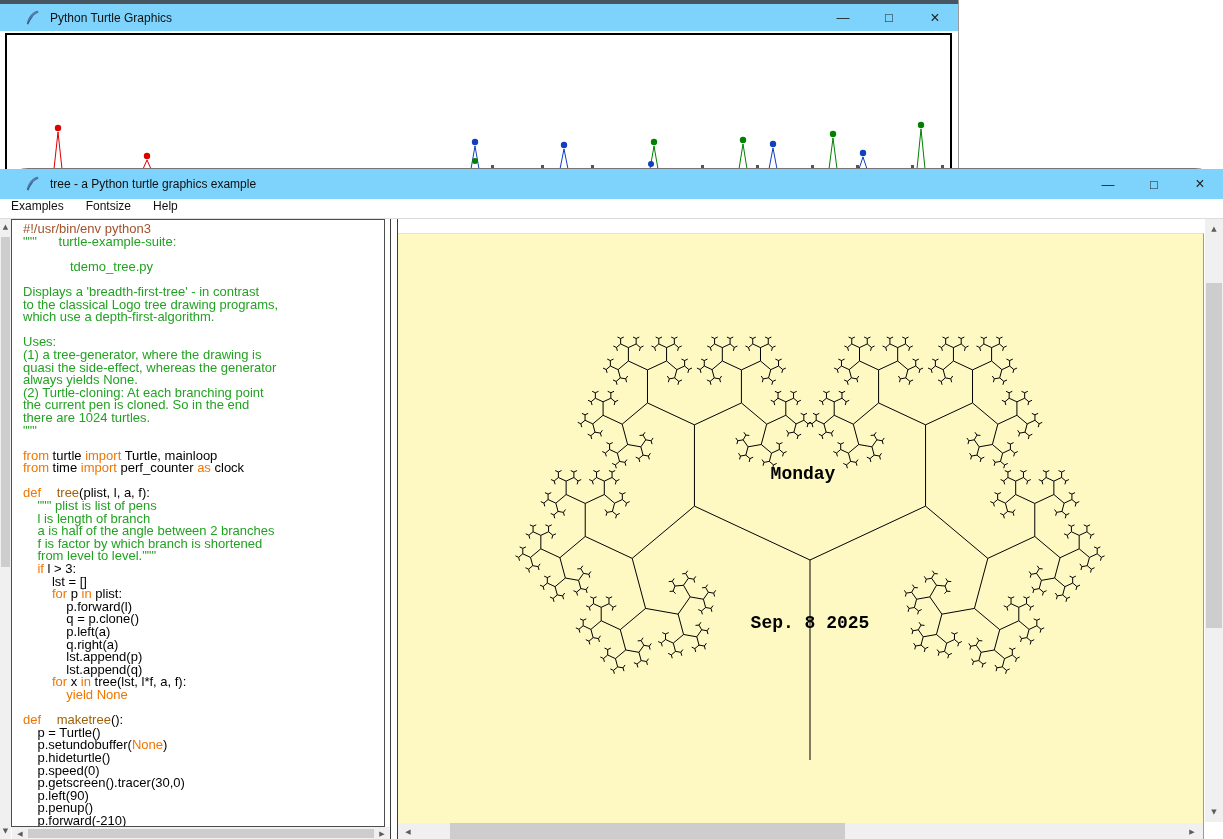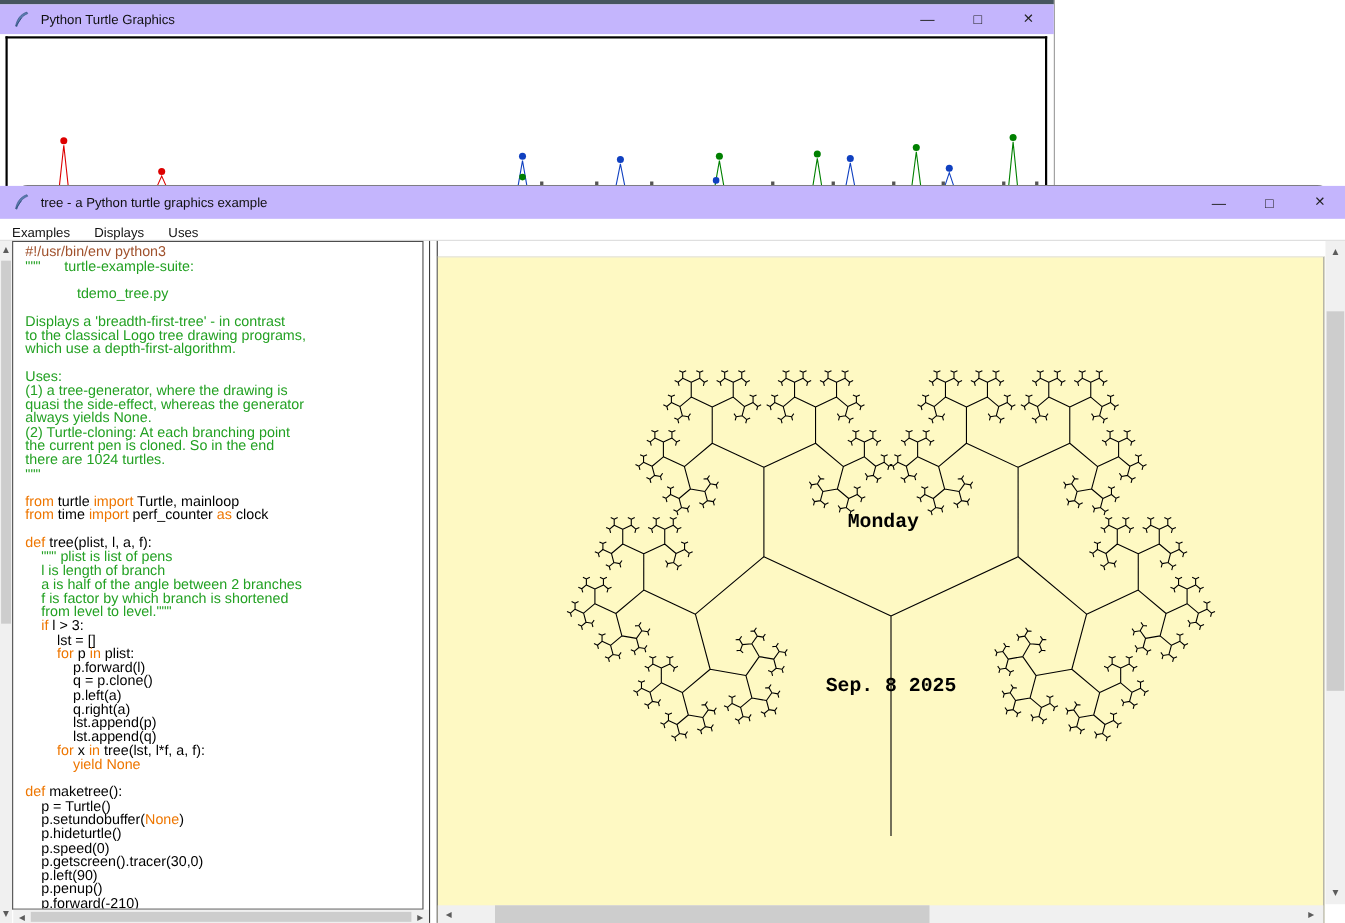--- a/index.html
+++ b/index.html
@@ -1,20 +1,20 @@
 <!DOCTYPE html>
 <html><head>
 <meta charset="utf-8">
 <style>
   html,body{margin:0;padding:0;background:#ffffff;}
   body{width:1223px;height:839px;position:relative;overflow:hidden;
        font-family:"Liberation Sans",sans-serif;-webkit-font-smoothing:antialiased;}
 
   
-  .titlebar{display:flex;align-items:center;background:#c4b5fd;}
+  .titlebar{display:flex;align-items:center;background:#7dd3fc;padding-left:13px;}
   .win-title{font-size:12px;color:#101010;}
   .win-btns{margin-left:auto;display:flex;height:100%;}
   .win-btn{width:46px;display:flex;align-items:center;justify-content:center;
            color:#222;font-size:13px;cursor:default;}
   .win-btn.maxi{font-size:13px;}
   .win-btn.close{font-size:16px;}
   .app-icon{width:16px;height:16px;margin:0 9px 0 12px;flex:0 0 auto;}
 
   
   #bgwin{position:absolute;left:0;top:0;width:958px;height:169px;background:#fff;
@@ -22,42 +22,42 @@
   #bgwin .topstrip{height:4px;background:#46555f;}
   #bgwin .titlebar{height:27px;}
   #bg-canvas{position:absolute;left:5px;top:33px;width:943px;height:136px;
              border:2px solid #000;border-bottom:none;background:#fff;overflow:hidden;}
   #bg-canvas svg{display:block;}
 
   
   #fgwin{position:absolute;left:0;top:168px;width:1223px;height:671px;background:#fff;
          border-top:1px solid #777;box-sizing:border-box;border-radius:28px;}
   #fgwin .titlebar{height:30px;}
-  #menubar{height:20px;display:flex;align-items:flex-end;background:#fff;
+  #menubar{height:20px;display:flex;align-items:flex-start;background:#fff;
            border-bottom:1px solid #dcdcdc;box-sizing:border-box;}
   .menu-item{font-size:12px;color:#111;padding:0 11px;}
   #content{position:absolute;left:0;top:50px;right:0;bottom:0;}
 
   
   .sb{position:absolute;background:#f0f0f0;}
   .sb-arrow{position:absolute;display:flex;align-items:center;justify-content:center;
             color:#5c5c5c;font-size:7px;font-family:"DejaVu Sans",sans-serif;}
   .sb-thumb{position:absolute;background:#cdcdcd;}
 
   
   #code-vsb{left:0;top:0;width:11px;bottom:0;}
   #code-widget{position:absolute;left:11px;top:0;width:374px;height:608px;
                border:1px solid #4d4d4d;background:#fff;overflow:hidden;box-sizing:border-box;}
   #code-text{position:absolute;left:11px;top:3px;white-space:pre;
              font-family:Liberation Sans, sans-serif;font-size:13px;line-height:12.6px;color:#000;}
   .code-line{height:12.6px;}
   .tok-com{color:#a0522d;}
   .tok-str{color:#23a123;}
   .tok-kw{color:#ee7600;}
-  .tok-def{color:#000000;}
+  .tok-def{color:#a16207;margin-left:12px;}
   .tok-code{color:#000;}
   #code-hsb{left:12px;top:608px;width:378px;height:13px;}
 
   
   #sash{position:absolute;left:390px;top:0;width:8px;bottom:0;background:#fff;
         border-left:1px solid #3c3c3c;border-right:1px solid #3c3c3c;box-sizing:border-box;}
 
   
   #turtle-canvas{position:absolute;left:398px;top:14px;width:806px;height:771px;background:#fef9c3;
                  border-right:1px solid #9b9b9b;border-bottom:1px solid #9b9b9b;
@@ -129,22 +129,22 @@
     <span class="win-title">tree - a Python turtle graphics example</span>
     <div class="win-btns">
       <div class="win-btn">—</div>
       <div class="win-btn maxi">□</div>
       <div class="win-btn close">×</div>
     </div>
   </div>
 
   <div id="menubar">
     <span class="menu-item">Examples</span>
-    <span class="menu-item">Displays</span>
-    <span class="menu-item">Uses</span>
+    <span class="menu-item">Fontsize</span>
+    <span class="menu-item">Help</span>
   </div>
 
   <div id="content">
 
     <div class="sb" id="code-vsb">
       <div class="sb-arrow" style="left:0;top:2px;width:11px;height:12px;">▲</div>
       <div class="sb-thumb" style="left:1px;top:18px;width:9px;height:330px;"></div>
       <div class="sb-arrow" style="left:0;bottom:2px;width:11px;height:12px;">▼</div>
     </div>
 

